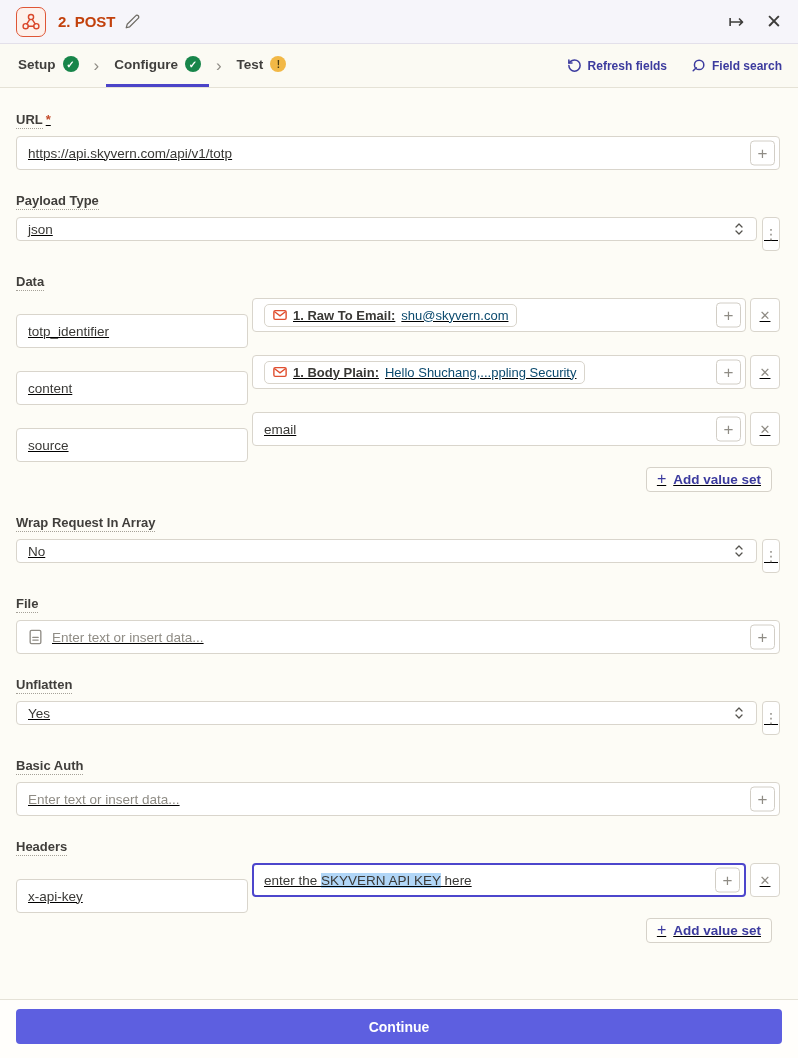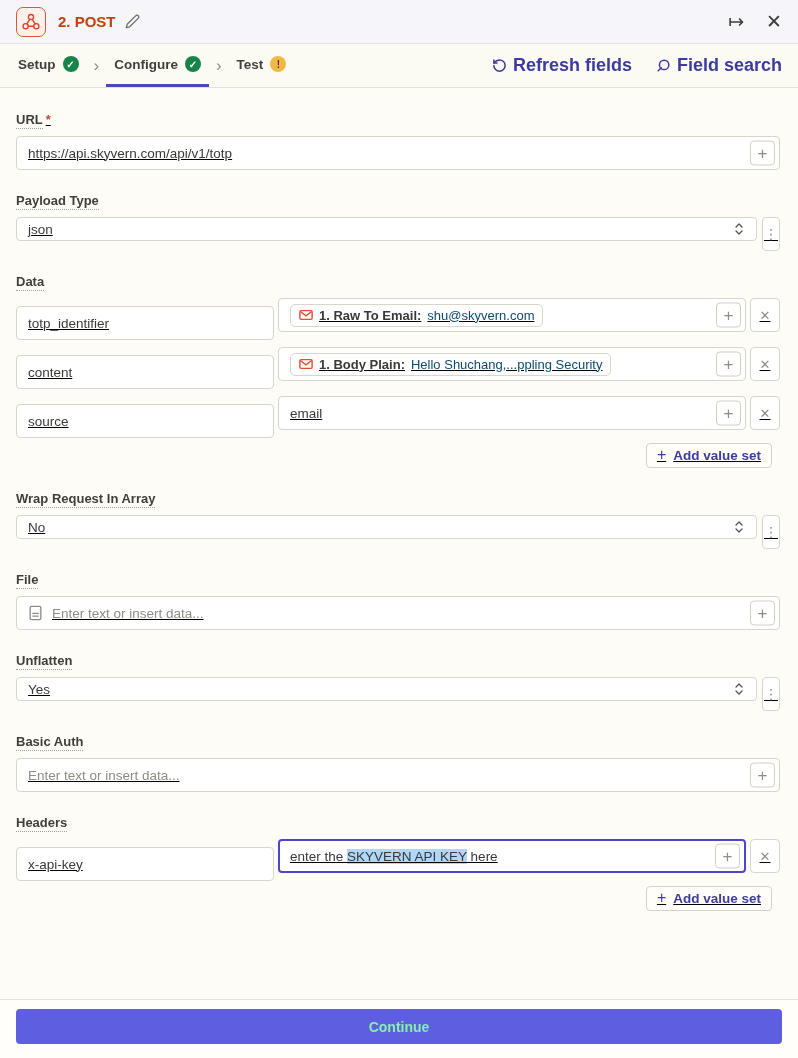--- a/index.html
+++ b/index.html
@@ -25,21 +25,21 @@
   .tab { display:flex; align-items:center; gap:7px; padding:0 8px; border-bottom:3px solid transparent;
          font-weight:bold; font-size:13.5px; color:#403f3d; cursor:pointer; }
   .tab.active { border-bottom-color:#4b44c8; }
   .sep { align-self:center; color:#8f8c85; margin:0 7px; font-size:17px; }
   .status { width:16px; height:16px; border-radius:50%; display:flex; align-items:center;
             justify-content:center; font-size:10px; font-weight:bold; }
   .done { background:#17854a; color:#fff; }
   .warn { background:#f2b846; color:#4a3b10; }
   .tab-actions { display:flex; align-items:center; gap:24px; }
   .linkbtn { display:flex; align-items:center; gap:6px; color:#3c3b9e; font-weight:bold;
-             font-size:18px; cursor:pointer; }
+             font-size:12px; cursor:pointer; }
 
   
   .main { flex:1; padding:0 18px 0 16px; overflow:hidden; }
   .section { margin-top:21px;text-decoration:underline; }
   .section.first { margin-top:22px; }
   .flabel { display:inline-block; font-size:13px; font-weight:bold; color:#403e3b;
             border-bottom:1px dotted #a5a198; padding-bottom:1px; }
   .req { color:#c44a2a; margin-left:3px; font-weight:bold; font-size:13px; }
 
   .inputbox { position:relative; height:34px; background:#fff; border:1px solid #d9d5cc;
@@ -55,21 +55,21 @@
 
   .select-row { display:flex; gap:5px; margin-top:7px; }
   .selectbox { flex:1; height:24px; border:1px solid #d9d5cc; border-radius:4px; background:#fff;
                display:flex; align-items:center; justify-content:space-between; padding:0 11px;
                font-size:13.5px; color:#3a3936; cursor:pointer; }
   .kebab { width:18px; height:34px; border:1px solid #d9d5cc; border-radius:4px; background:#fff;
            color:#8f8c85; display:flex; align-items:center; justify-content:center;
            font-size:14px; cursor:pointer; letter-spacing:0; }
 
   .kv-row { display:flex; gap:4px; margin-top:7px; }
-  .key-input { width:258px; flex:none; margin-top:8px; }
+  .key-input { width:232px; flex:none; margin-top:16px; }
   .val-input { flex:1; margin-top:0; padding-right:34px; }
   .remove-btn { width:30px; height:34px; flex:none; border:1px solid #d9d5cc; border-radius:4px;
                 background:#fff; color:#8f8c85; display:flex; align-items:center;
                 justify-content:center; font-size:13px; cursor:pointer; }
   .pill { display:inline-flex; align-items:center; gap:6px; border:1px solid #d9d5cc;
           border-radius:5px; padding:3px 8px; font-size:13px; background:#fff; cursor:pointer; }
   .pill b { color:#3a3936; white-space:nowrap; }
   .pill .pv { color:#0c4a6e; white-space:nowrap; }
 
   .add-set { display:flex; justify-content:flex-end; margin-top:5px; padding-right:8px; }
@@ -77,21 +77,21 @@
                  border-radius:4px; background:#fffef9; padding:2px 10px 3px; color:#3c3b9e;
                  font-weight:bold; font-size:13.5px; cursor:pointer; }
   .add-plus { font-size:16px; font-weight:normal; }
 
   .valtext { white-space:pre-wrap; }
   .sel-text { background:#b1d6f7; }
 
   
   .ftr { flex:none; height:59px; background:#fffefb; border-top:1px solid #e5e2d7;
          padding:9px 16px 0; }
-  .continue { display:block; width:100%; height:35px; background:#5d5fe0; color:#86efac;
+  .continue { display:block; width:100%; height:35px; background:#5d5fe0; color:#ffffff;
               font-family:"Liberation Sans", sans-serif; font-weight:bold; font-size:14px;
               border:none; border-radius:4px; cursor:pointer; }
 </style>
 </head>
 <body>
 
 <div class="app">
 
   <div class="hdr">
     <div class="hleft">

